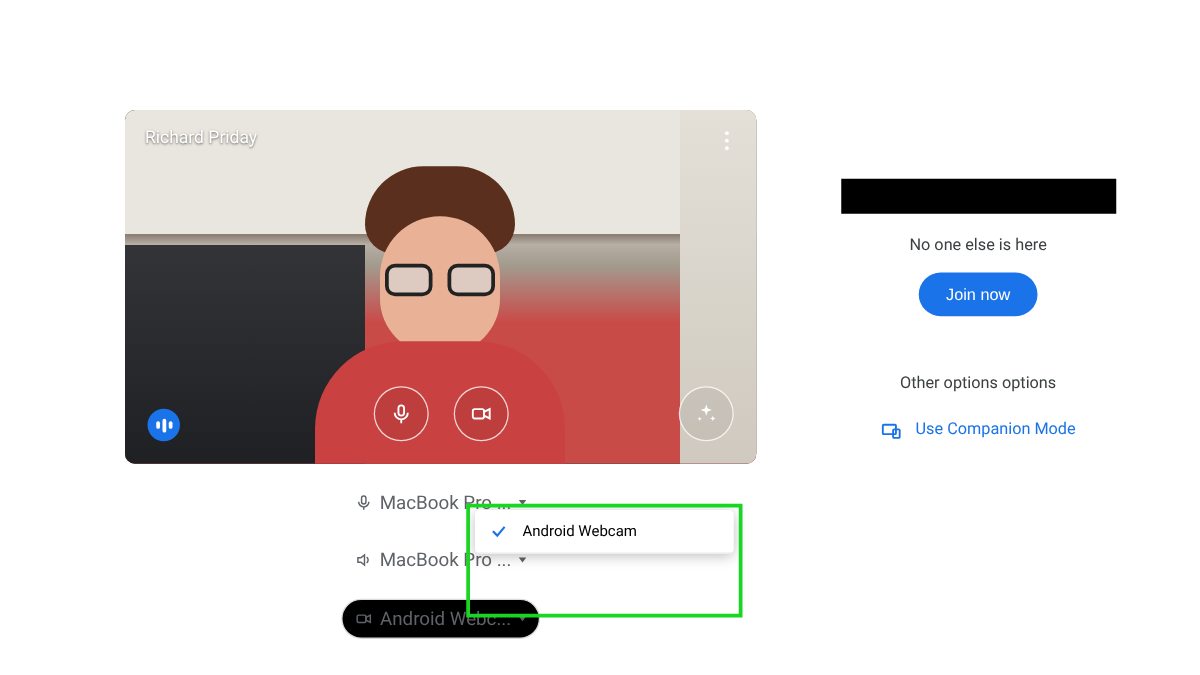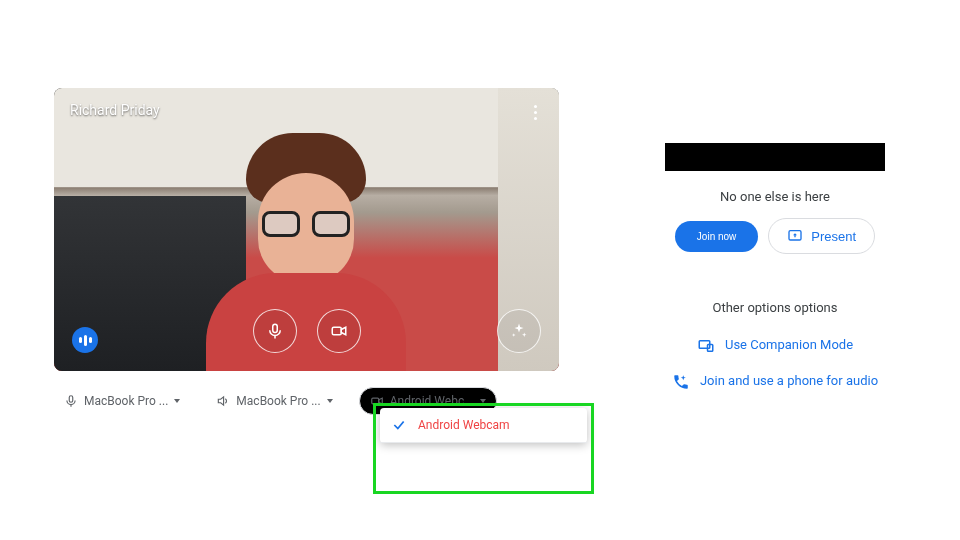--- a/index.html
+++ b/index.html
@@ -11,21 +11,21 @@
     position: relative;
     overflow: hidden;
   }
   .layout {
     display: flex;
     width: 100%;
     height: 100%;
   }
   .left-col {
     flex: 0 0 590px;
-    padding: 88px 0 0 54px;
+    padding: 88px 0 0 100px;
     position: relative;
   }
   .right-col {
     flex: 1;
     padding-top: 143px;
     display: flex;
     flex-direction: column;
     align-items: center;
   }
   
@@ -131,23 +131,24 @@
   }
   .audio-indicator span { width: 3px; background:#fff; border-radius: 2px; }
   .audio-indicator span:nth-child(1){height:6px;}
   .audio-indicator span:nth-child(2){height:11px;}
   .audio-indicator span:nth-child(3){height:6px;}
   
   .device-row {
     margin-top: 16px;
     display: flex;
     gap: 16px;
-    font-size: 12px;
+    font-size: 15px;
     color: #5f6368;
     align-items: center;
+    flex-direction: column;
   }
   .device-chip {
     display: flex; align-items: center; gap: 6px;
     padding: 6px 10px;
     border-radius: 18px;
     cursor: pointer;
     white-space: nowrap;
   }
   .device-chip.active {
     border: 1px solid #dadce0;
@@ -179,21 +180,21 @@
     border-radius: 4px;
     box-shadow: 0 2px 10px rgba(0,0,0,0.25);
     font-size: 12px;
     color: #3c4043;
   }
   .dropdown .option {
     padding: 10px 14px 10px 38px;
     position: relative;
     cursor: pointer;
   }
-  .dropdown .option.selected { color: #ef4444; }
+  .dropdown .option.selected { color: #000000; }
   .dropdown .option .check {
     position: absolute; left: 12px; top: 10px;
     color: #1a73e8;
   }
   .dropdown .divider { height: 1px; background: #e8eaed; }
   .dropdown .action {
     padding: 12px 14px 12px 38px;
     position: relative;
     cursor: pointer;
   }
@@ -212,21 +213,21 @@
   .main-buttons {
     margin-top: 14px;
     display:flex; gap: 10px; align-items:center;
   }
   .join-btn {
     background: #1a73e8;
     color: #fff;
     border: none;
     border-radius: 22px;
     padding: 10px 22px;
-    font-size: 10px;
+    font-size: 13px;
     font-weight: 500;
     cursor: pointer;
   }
   .present-btn {
     background: #fff;
     color: #1a73e8;
     border: 1px solid #dadce0;
     border-radius: 22px;
     padding: 9px 18px;
     font-size: 13px;
@@ -340,48 +341,30 @@
         <span class="caret-down"></span>
       </div>
     </div>
   </div>
 
   <div class="right-col">
     <div class="meeting-title-bar"></div>
     <div class="status-text">No one else is here</div>
     <div class="main-buttons">
       <button class="join-btn">Join now</button>
-      <button class="present-btn">
-        <span class="ic">
-          <svg width="16" height="16" viewBox="0 0 24 24" fill="none" stroke="#1a73e8" stroke-width="2">
-              <rect x="3" y="4" width="18" height="14" rx="2"></rect>
-              <path d="M12 8l-3 3h2v3h2v-3h2l-3-3z" fill="#1a73e8" stroke="none"></path>
-            </svg>
-        </span>
-        <span>Present</span>
-      </button>
     </div>
     <div class="other-heading">Other options options</div>
     <div class="link-row">
       <span class="ic">
         <svg width="18" height="18" viewBox="0 0 24 24" fill="none" stroke="#1a73e8" stroke-width="2">
             <rect x="3" y="5" width="14" height="10" rx="1"></rect>
             <rect x="14" y="10" width="7" height="9" rx="1"></rect>
           </svg>
       </span>
       <span>Use Companion Mode</span>
-    </div>
-    <div class="link-row">
-      <span class="ic">
-        <svg width="18" height="18" viewBox="0 0 24 24" fill="#1a73e8">
-            <path d="M6.6 10.8a15 15 0 006.6 6.6l2.2-2.2a1 1 0 011-.25 11.4 11.4 0 003.6.58 1 1 0 011 1V20a1 1 0 01-1 1A17 17 0 013 4a1 1 0 011-1h3.5a1 1 0 011 1 11.4 11.4 0 00.58 3.6 1 1 0 01-.25 1l-2.2 2.2z"></path>
-            <path d="M15 3l1 2.5L18.5 6 16 7l-1 2.5L14 7l-2.5-1L14 5.5 15 3z"></path>
-          </svg>
-      </span>
-      <span>Join and use a phone for audio</span>
     </div>
   </div>
 </div>
 
 <div class="dropdown">
   <div class="option selected">
     <span class="check">
       <svg width="14" height="14" viewBox="0 0 24 24" fill="none" stroke="#1a73e8" stroke-width="3">
           <polyline points="4,12 10,18 20,6"></polyline>
         </svg>

